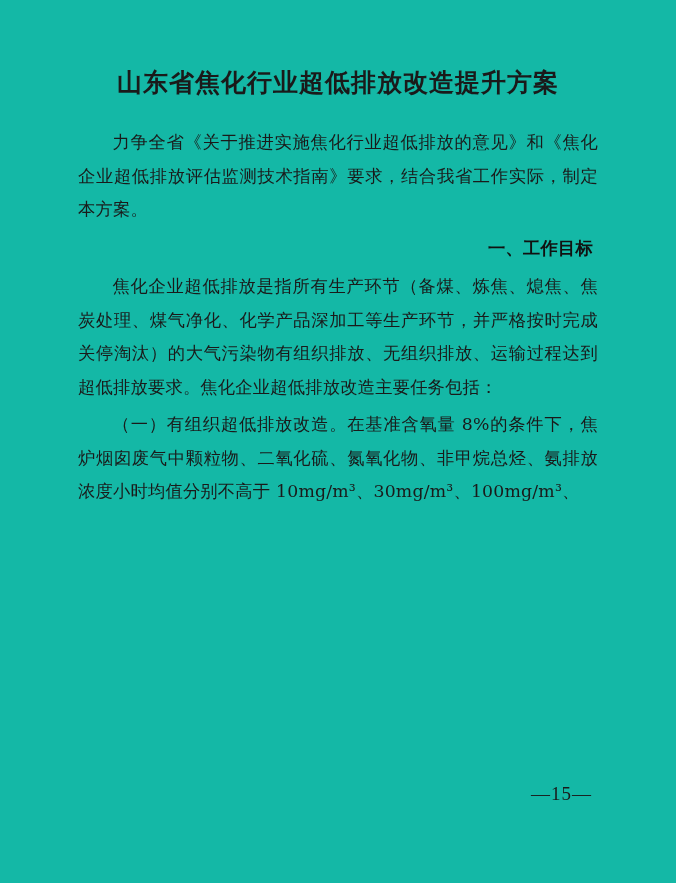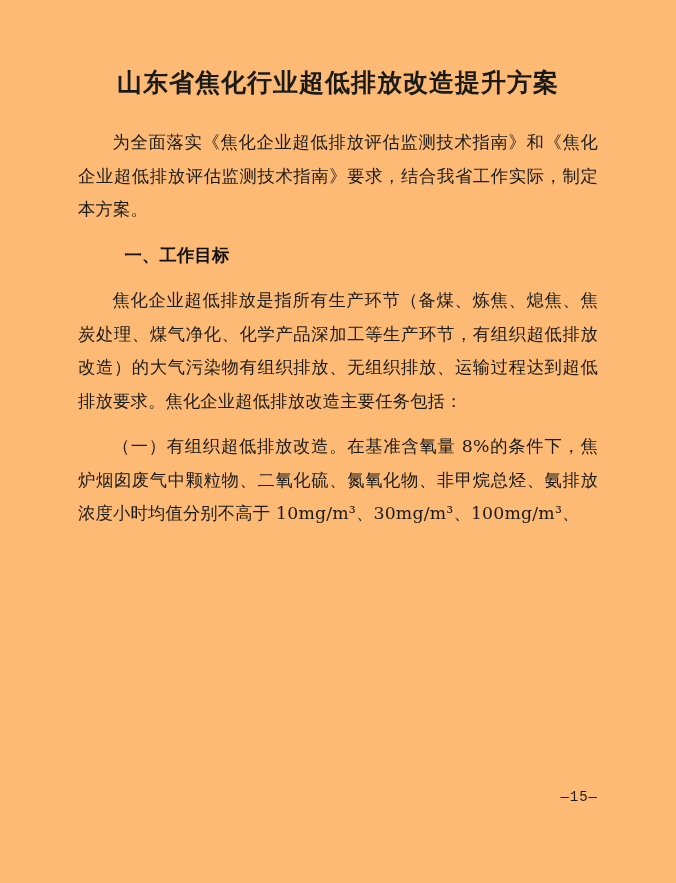--- a/index.html
+++ b/index.html
@@ -4,21 +4,21 @@
 <style>
   html, body {
     margin: 0;
     padding: 0;
     background: #b9b9b9;
   }
   .page {
     position: relative;
     width: 676px;
     height: 883px;
-    background: #fdba74;
+    background: #14b8a6;
     overflow: hidden;
     box-sizing: border-box;
   }
   .content {
     position: absolute;
     left: 78px;
     top: 66px;
     width: 520px;
   }
   .doc-title {
@@ -37,58 +37,59 @@
     font-size: 17.3px;
     line-height: 33.5px;
     color: #1a1a1a;
     text-align: justify;
     text-justify: inter-ideograph;
     margin: 0;
     text-indent: 2em;
     letter-spacing: 0.2px;
   }
   .para + .para {
-    margin-top: 12px;
+    margin-top: 4px;
   }
   .heading {
     font-family: "DejaVu Serif", serif;
     font-size: 17.3px;
     line-height: 33.5px;
     font-weight: bold;
     color: #111111;
-    margin: 12px;
+    margin: 5px;
     text-indent: 2em;
     letter-spacing: 0.2px;
+    text-align: right;
   }
   .page-number {
     position: absolute;
-    right: 78px;
+    right: 84px;
     bottom: 78px;
-    font-family: Liberation Mono, monospace;
-    font-size: 14px;
+    font-family: Liberation Serif, serif;
+    font-size: 19px;
     color: #1a1a1a;
     letter-spacing: 1px;
   }
 </style>
 </head>
 <body>
 
 <div class="page">
 
   <div class="content">
 
     <h1 class="doc-title">山东省焦化行业超低排放改造提升方案</h1>
 
-    <p class="para">为全面落实《焦化企业超低排放评估监测技术指南》和《焦化企业超低排放评估监测技术指南》要求，结合我省工作实际，制定本方案。</p>
+    <p class="para">力争全省《关于推进实施焦化行业超低排放的意见》和《焦化企业超低排放评估监测技术指南》要求，结合我省工作实际，制定本方案。</p>
 
     <p class="heading">一、工作目标</p>
 
 
 
-    <p class="para">焦化企业超低排放是指所有生产环节（备煤、炼焦、熄焦、焦炭处理、煤气净化、化学产品深加工等生产环节，有组织超低排放改造）的大气污染物有组织排放、无组织排放、运输过程达到超低排放要求。焦化企业超低排放改造主要任务包括：</p>
+    <p class="para">焦化企业超低排放是指所有生产环节（备煤、炼焦、熄焦、焦炭处理、煤气净化、化学产品深加工等生产环节，并严格按时完成关停淘汰）的大气污染物有组织排放、无组织排放、运输过程达到超低排放要求。焦化企业超低排放改造主要任务包括：</p>
 
     <p class="para">（一）有组织超低排放改造。在基准含氧量 8%的条件下，焦炉烟囱废气中颗粒物、二氧化硫、氮氧化物、非甲烷总烃、氨排放浓度小时均值分别不高于 10mg/m³、30mg/m³、100mg/m³、</p>
 
   </div>
 
   <div class="page-number">—15—</div>
 
 </div>
 
 </body></html>

